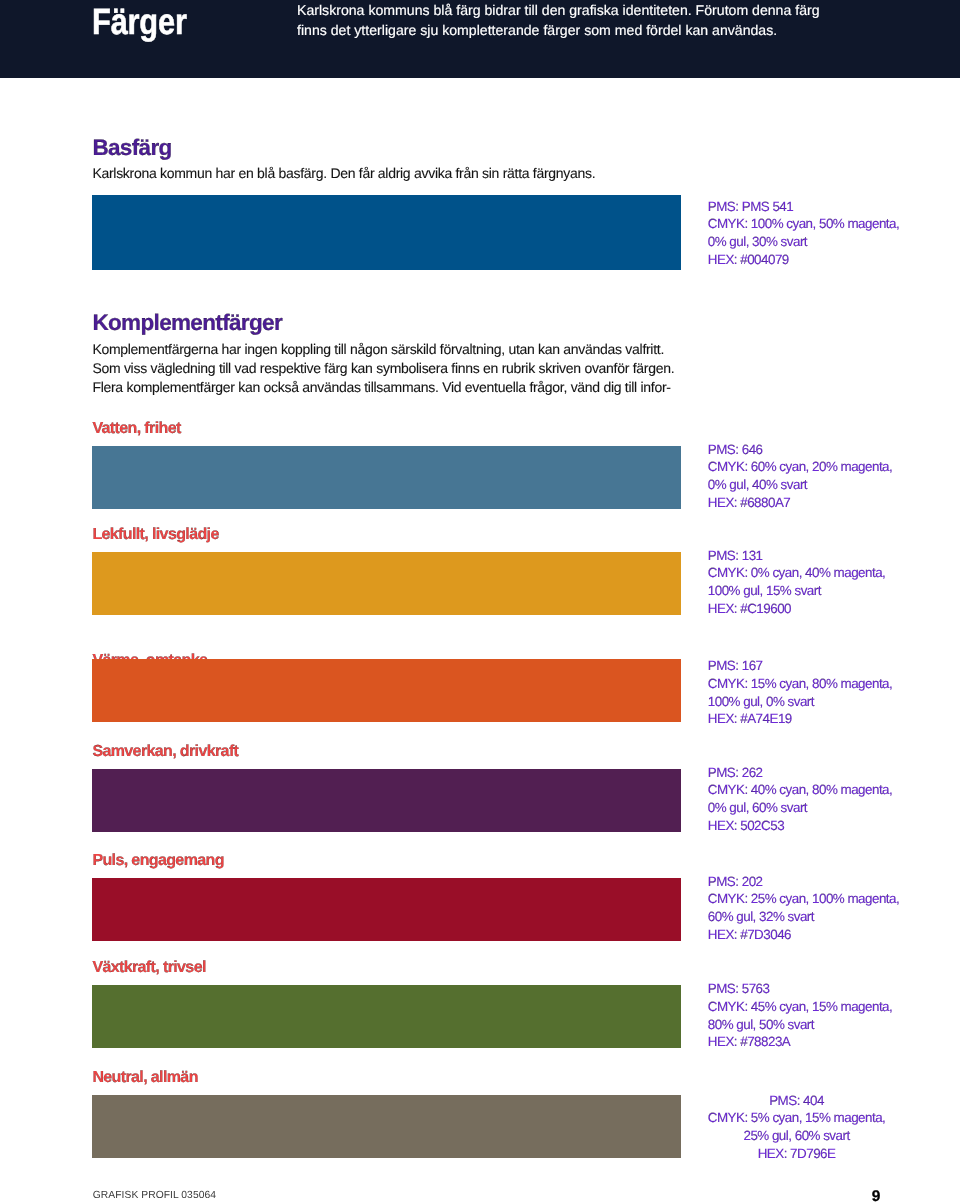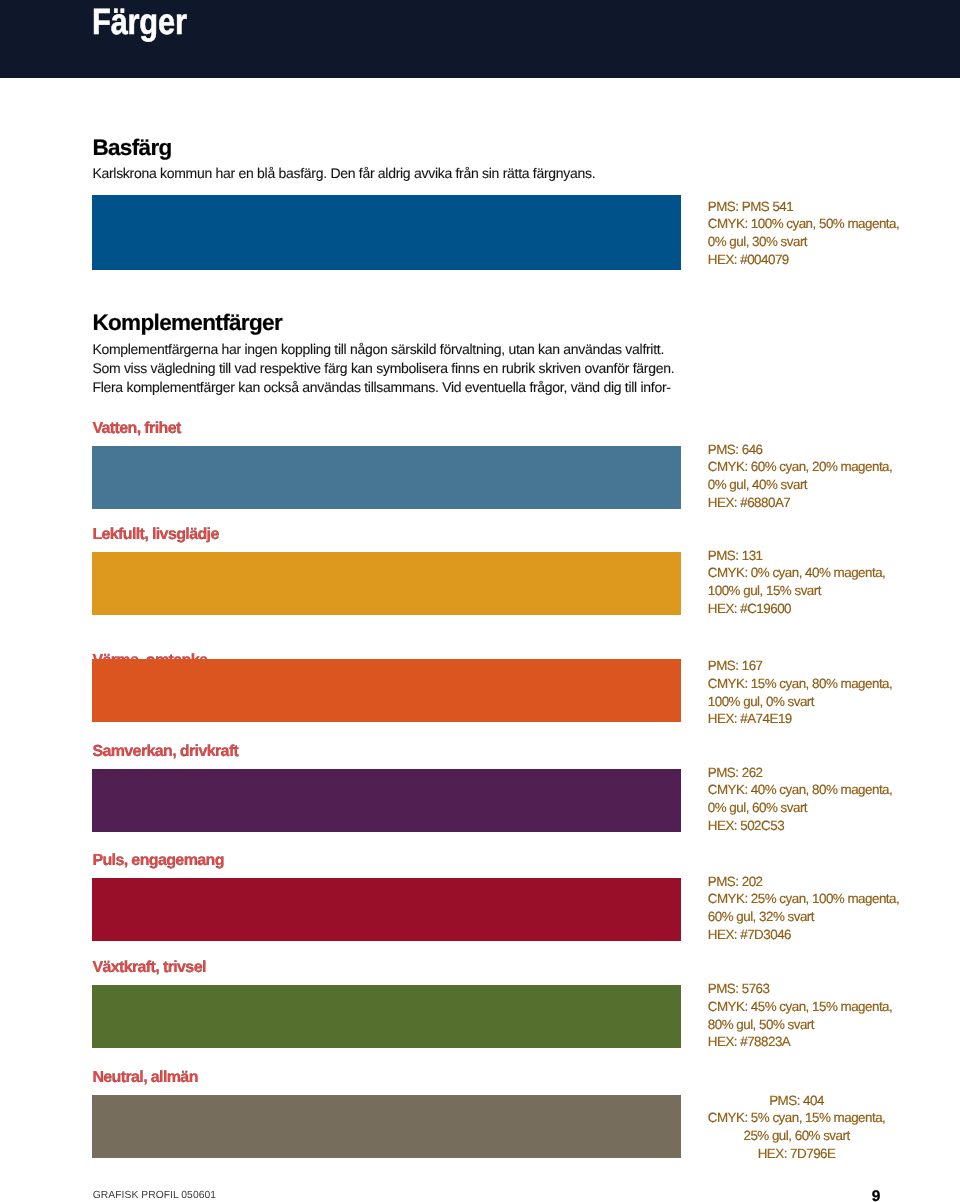--- a/index.html
+++ b/index.html
@@ -26,21 +26,21 @@
   .header-lead{
     position:absolute;left:297px;top:1px;width:545px;
     font-size:14.1px;line-height:19.5px;color:#ffffff;
     letter-spacing:0.01px;font-weight:400;
     -webkit-text-stroke:0.18px #ffffff;
   }
 
   
   .h2{
     position:absolute;left:92.4px;
-    font-size:22.5px;line-height:24px;font-weight:bold;color:#000000;
+    font-size:22.5px;line-height:24px;font-weight:bold;color:#4c1d95;
     letter-spacing:-0.65px;white-space:nowrap;text-align:center;
     -webkit-text-stroke:0.22px #141414;
   }
   
   .body-text{
     position:absolute;left:92.4px;
     font-size:14px;line-height:19.35px;color:#141414;
     -webkit-text-stroke:0.1px #141414;
     letter-spacing:-0.29px;
   }
@@ -48,21 +48,21 @@
   
   .swatch{position:absolute;left:91.8px;width:589.6px;}
   .swatch-label{
     position:absolute;left:92.4px;
     font-size:16px;line-height:18px;font-weight:bold;color:#ef4444;
     letter-spacing:-0.62px;white-space:nowrap;
     -webkit-text-stroke:0.18px #141414;
   }
   .specs{
     position:absolute;left:707.8px;
-    font-size:13.4px;line-height:17.7px;color:#a16207;
+    font-size:13.4px;line-height:17.7px;color:#6d28d9;
     letter-spacing:-0.51px;white-space:nowrap;
     -webkit-text-stroke:0.1px #141414;
   }
 
   
   .footer-left{
     position:absolute;left:92.7px;top:1189.6px;
     font-size:10.3px;line-height:12px;letter-spacing:0.06px;color:#3a3a3a;
     white-space:nowrap;
   }
@@ -72,20 +72,21 @@
     letter-spacing:0px;-webkit-text-stroke:0.3px #000;
   }
 </style>
 </head>
 <body>
 
 <div class="page">
 
   <div class="header">
     <div class="header-title">Färger</div>
+    <div class="header-lead">Karlskrona kommuns blå färg bidrar till den grafiska identiteten. Förutom denna färg finns det ytterligare sju kompletterande färger som med fördel kan användas.</div>
   </div>
 
   <section>
     <h2 class="h2" style="top:136px">Basfärg</h2>
     <p class="body-text" style="top:164.3px;width:520px">Karlskrona kommun har en blå basfärg. Den får aldrig avvika från sin rätta färgnyans.</p>
     <div class="swatch" id="sw-base" style="top: 195px; height: 75px; background: rgb(0, 82, 138);"></div>
     <div class="specs" id="specs-base" style="top:197.5px">
         <div>PMS: PMS 541</div>
         <div>CMYK: 100% cyan, 50% magenta,</div>
         <div>0% gul, 30% svart</div>
@@ -149,15 +150,15 @@
         <div class="swatch" style="top: 1095.2px; height: 62.8px; background: rgb(118, 109, 93);"></div>
         <div class="specs" style="top: 1091.5px; text-align: center;">
           <div>PMS: 404</div>
           <div>CMYK: 5% cyan, 15% magenta,</div>
           <div>25% gul, 60% svart</div>
           <div>HEX: 7D796E</div>
         </div>
       </div>
   </section>
 
-  <div class="footer-left">GRAFISK PROFIL 050601</div>
+  <div class="footer-left">GRAFISK PROFIL 035064</div>
   <div class="footer-right">9</div>
 </div>
 
 </body></html>

